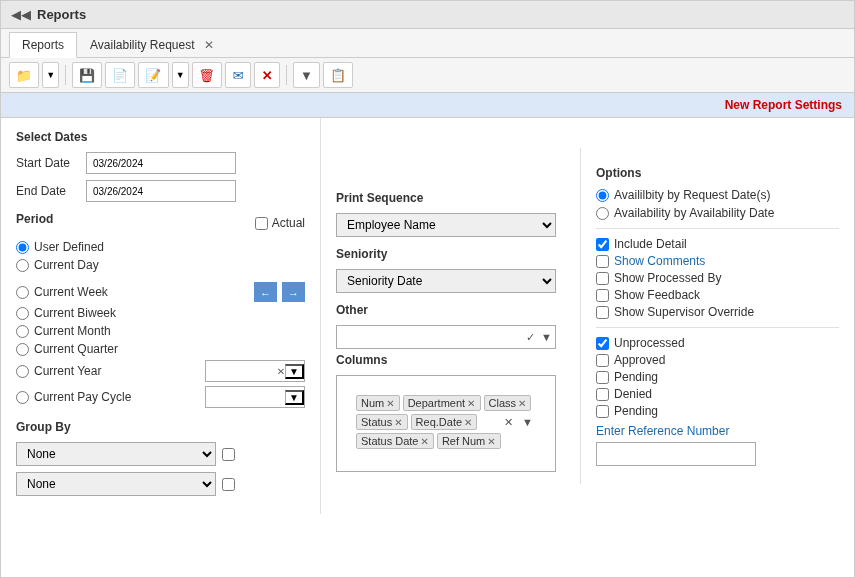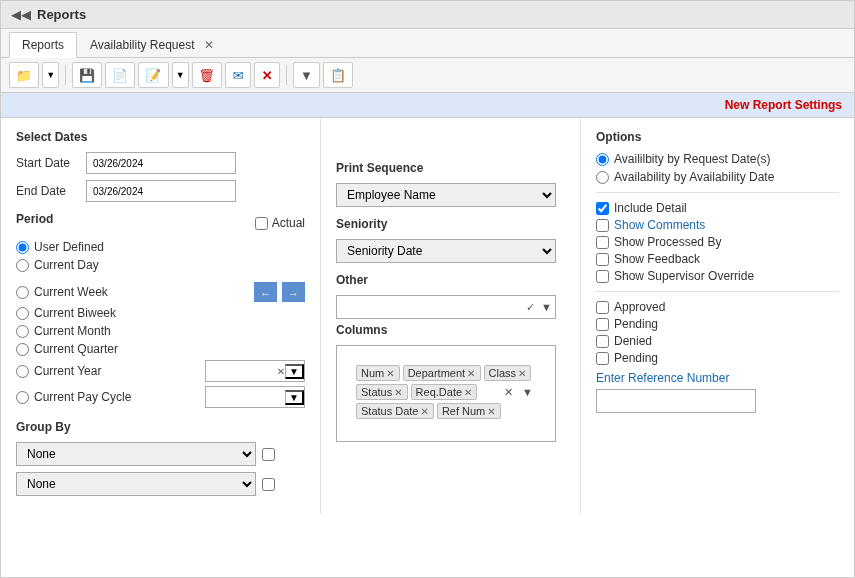--- a/index.html
+++ b/index.html
@@ -15,21 +15,21 @@
     .tab { padding: 5px 12px; cursor: pointer; border: 1px solid transparent; border-bottom: none; font-size: 12px; margin-top: 3px; background: #f5f5f5; }
     .tab.active { background: #fff; border-color: #ccc; border-bottom: 1px solid #fff; margin-bottom: -1px; }
     .tab .close-btn { margin-left: 6px; cursor: pointer; color: #666; }
 
     .toolbar { background: #f5f5f5; padding: 4px 8px; display: flex; align-items: center; gap: 3px; border-bottom: 1px solid #ccc; }
     .toolbar-btn { background: #fff; border: 1px solid #ccc; padding: 3px 6px; cursor: pointer; border-radius: 2px; font-size: 13px; height: 26px; min-width: 26px; display: flex; align-items: center; justify-content: center; }
     .toolbar-separator { width: 1px; background: #ccc; height: 20px; margin: 0 3px; }
 
     .section-header { background: #dce8f7; padding: 5px 12px; text-align: right; font-size: 12px; color: #cc0000; font-weight: bold; border-bottom: 1px solid #ccc; }
 
-    .main-content { display: flex; padding: 0; }
+    .main-content { display: flex; padding: 0; align-items: center; }
 
     .col-left { width: 320px; padding: 12px 15px; border-right: 1px solid #e0e0e0; }
     .col-mid { width: 260px; padding: 12px 15px; border-right: 1px solid #e0e0e0; }
     .col-right { flex: 1; padding: 12px 15px; }
 
     .section-title { font-weight: bold; margin-bottom: 8px; font-size: 12px; }
 
     .form-row { display: flex; align-items: center; margin-bottom: 6px; }
     .form-label { width: 70px; font-size: 12px; }
     .form-input { border: 1px solid #aaa; padding: 3px 6px; font-size: 10px; width: 150px; height: 22px; }
@@ -40,21 +40,21 @@
 
     .radio-group { display: flex; flex-direction: column; gap: 4px; }
     .radio-row { display: flex; align-items: center; gap: 5px; font-size: 12px; }
     .radio-row input[type="radio"] { margin: 0; }
 
     .period-controls { margin-top: 6px; }
     .arrow-btn { background: #4a7ebf; border: none; color: white; padding: 2px 6px; cursor: pointer; font-size: 11px; height: 20px; }
 
     .group-by-section { margin-top: 12px; }
     .group-select-row { display: flex; align-items: center; gap: 6px; margin-bottom: 6px; }
-    .group-select { border: 1px solid #aaa; padding: 3px 6px; font-size: 12px; height: 24px; width: 240px; }
+    .group-select { border: 1px solid #aaa; padding: 3px 6px; font-size: 12px; height: 24px; width: 200px; }
 
     .print-seq-section { margin-bottom: 10px; margin-top: 31px; }
     .full-select { border: 1px solid #aaa; padding: 3px 6px; font-size: 12px; width: 220px; height: 24px; }
 
     .other-section { margin-top: 10px; }
     .other-input-row { display: flex; align-items: center; border: 1px solid #aaa; width: 220px; height: 24px; }
     .other-input { border: none; outline: none; flex: 1; padding: 2px 4px; font-size: 12px; }
     .other-btn { background: none; border: none; cursor: pointer; padding: 0 3px; font-size: 11px; color: #555; }
 
     .columns-section { margin-top: 4px; }
@@ -314,20 +314,24 @@
       </div>
       <div class="check-option">
         <input type="checkbox" style="">
         <span>Show Supervisor Override</span>
       </div>
 
       <div class="divider"></div>
 
       <div class="status-section">
         <div class="check-option">
+          <input type="checkbox" checked="" style="">
+          <span>Unprocessed</span>
+        </div>
+        <div class="check-option">
           <input type="checkbox" style="">
           <span>Approved</span>
         </div>
         <div class="check-option">
           <input type="checkbox" style="">
           <span>Pending</span>
         </div>
         <div class="check-option">
           <input type="checkbox" style="">
           <span>Denied</span>

